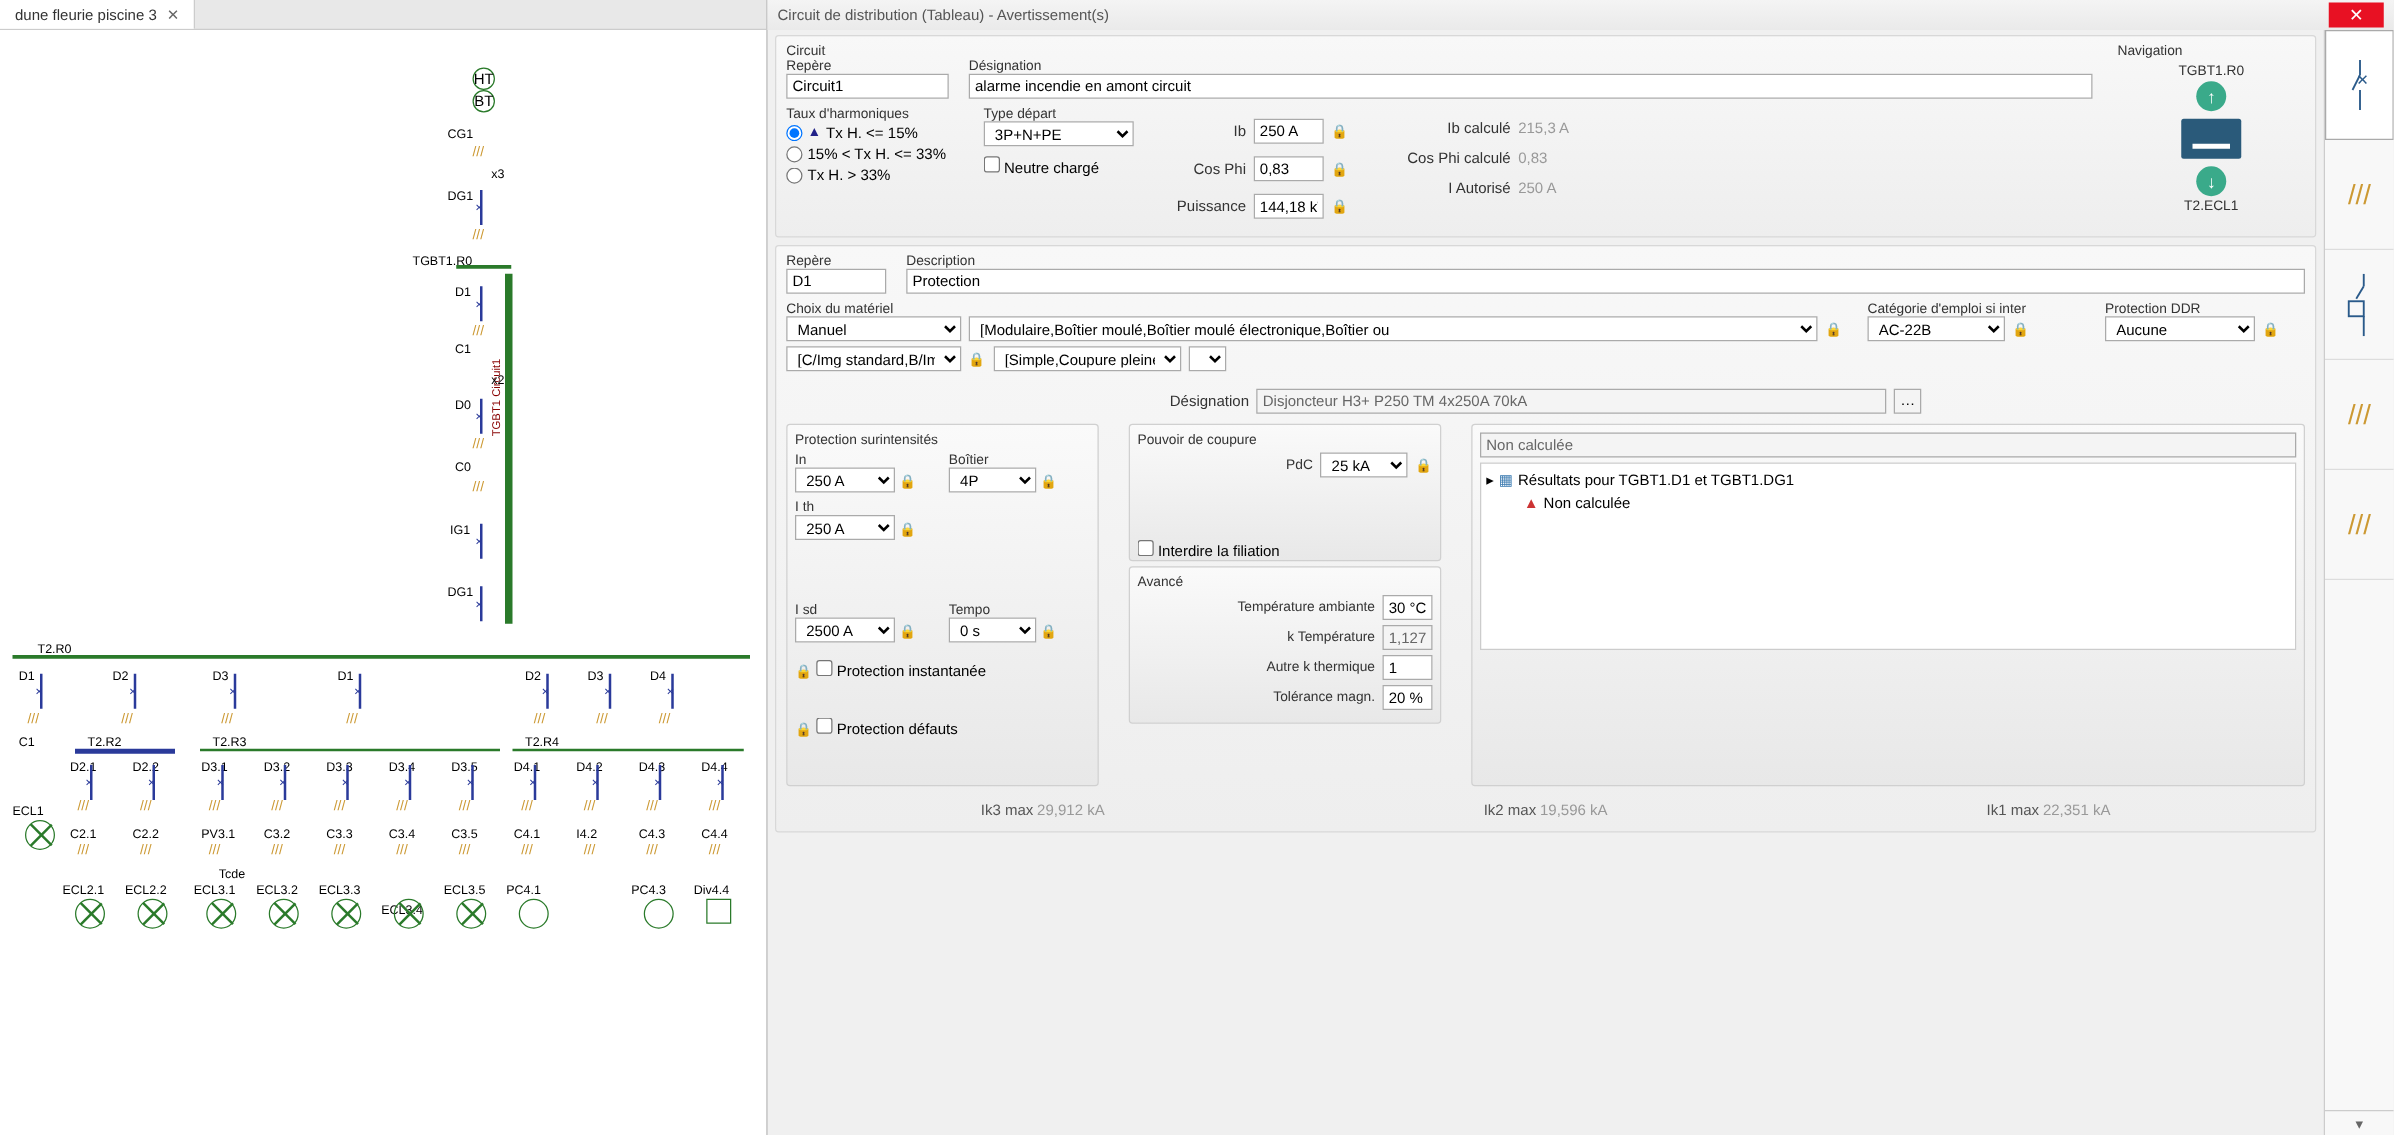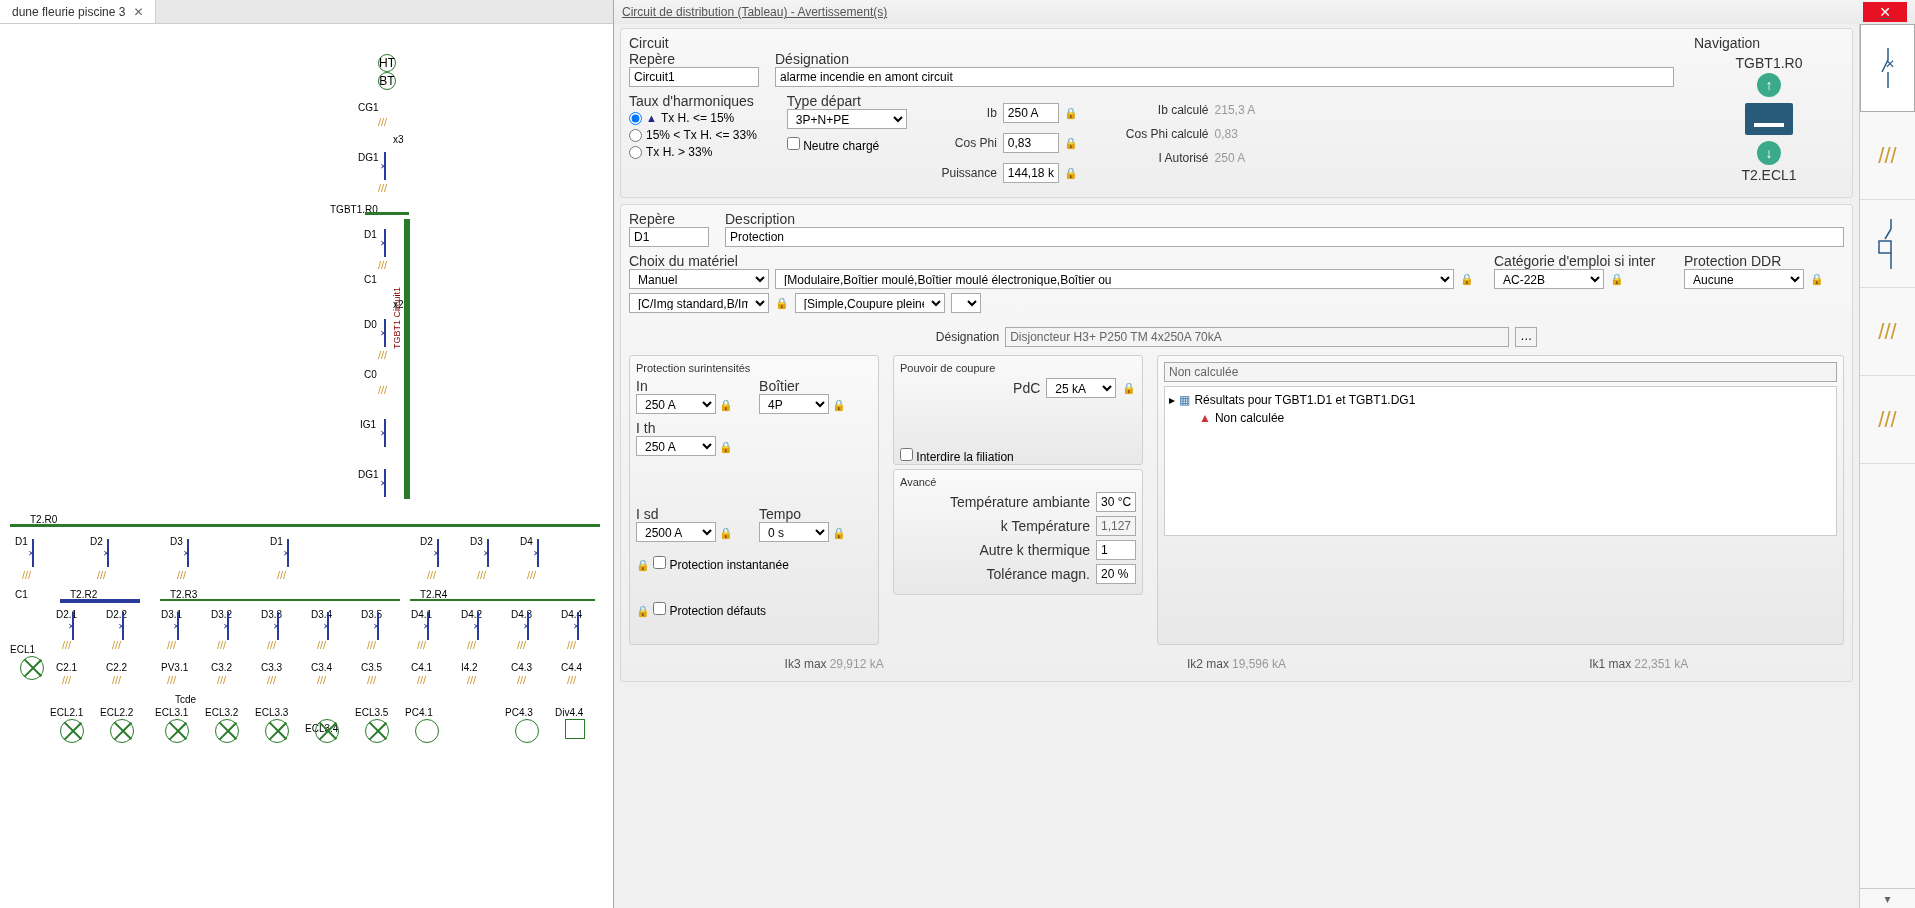--- a/index.html
+++ b/index.html
@@ -24,52 +24,52 @@
 .diag-circle-dots { position: absolute; border: 1.5px solid #2a7a2a; border-radius: 50%; width: 24px; height: 24px; }
 .thick-green { position: absolute; background: #2a7a2a; width: 6px; }
 .thick-blue { position: absolute; background: #2a3a9a; height: 4px; }
 .breaker { position: absolute; width: 14px; height: 28px; }
 .breaker::before { content:''; position:absolute; width:1.5px; height:28px; background:#2a3a9a; left:6px; }
 .breaker::after { content:'✕'; position:absolute; color:#2a3a9a; font-size:8px; left:2px; top:10px; }
 .hash { position: absolute; font-size: 11px; color: #cc9933; }
 
 
 .right-panel { flex: 1; display: flex; flex-direction: column; }
-.title-bar { height: 24px; background: linear-gradient(#f4f4f4, #eaeaea); display: flex; align-items: center; padding: 0 8px; color: #555; text-decoration: underline; }
+.title-bar { height: 24px; background: linear-gradient(#f4f4f4, #eaeaea); display: flex; align-items: center; padding: 0 8px; color: #555; }
 .title-bar .title-text { flex: 1; }
 .close-btn { width: 44px; height: 20px; background: #e81123; color: #fff; display: flex; align-items: center; justify-content: center; font-size: 14px; cursor: pointer; }
 
 .content { flex: 1; display: flex; }
 .main-form { flex: 1; padding: 4px 6px; overflow: auto; }
 .side-tools { width: 56px; background: #f8f8f8; border-left: 1px solid #ccc; display: flex; flex-direction: column; }
 .tool-btn { height: 88px; border-bottom: 1px solid #ddd; display:flex; align-items:center; justify-content:center; color:#cc9933; font-size:22px; cursor:pointer; }
 .tool-btn.active { background:#fff; border:1px solid #aaa; }
 .scroll-btn { height:20px; border-top:1px solid #ccc; display:flex; align-items:center; justify-content:center; color:#666; cursor:pointer; }
 
 
 .section { background: linear-gradient(#f8f8f8, #eeeeee); border: 1px solid #d8d8d8; border-radius: 3px; padding: 6px 8px; margin-bottom: 6px; }
 .row { display: flex; align-items: center; gap: 6px; margin-bottom: 4px; }
 .label { color: #333; white-space: nowrap; }
-.label-sm { font-size: 14px; color: #333; }
+.label-sm { font-size: 11px; color: #333; }
 input[type=text], select { border: 1px solid #aaa; background: #fff; padding: 2px 4px; height: 20px; font-size: 12px; }
 input[type=text].ro { background: #f4f4f4; color: #666; }
 .lock { color: #cc9933; font-size: 11px; }
 .lock-green { color: #2a9a2a; font-size: 11px; }
 .warn { color: #228; font-size: 11px; }
 
 .circuit-top { display:flex; gap:20px; }
 .nav-box { width: 150px; text-align:center; }
 .nav-arrow { width:24px; height:24px; border-radius:50%; background:#3aaa8a; color:#fff; display:inline-flex; align-items:center; justify-content:center; font-size:14px; cursor:pointer; margin:2px; }
 .nav-board { width:48px; height:32px; background:#2a5a7a; margin:4px auto; border-radius:2px; position:relative; }
 .nav-board::after { content:''; position:absolute; width:30px; height:4px; background:#fff; left:9px; top:20px; }
 
 .harmonic-group { display:flex; flex-direction:column; gap:3px; padding:2px 0; }
 .harmonic-group label { display:flex; align-items:center; gap:4px; font-size:11px; }
 
-.mid-row { display:flex; gap:14px; }
+.mid-row { display:flex; gap:24px; }
 
 .panel-box { background: linear-gradient(#fafafa,#e8e8e8); border:1px solid #d0d0d0; border-radius:3px; padding:6px; margin-bottom:4px; }
 .panel-title { font-size:11px; color:#333; margin-bottom:4px; }
 
 .selectivity { background:#fff; border:1px solid #ccc; padding:4px; height:150px; }
 .tree-item { display:flex; align-items:center; gap:4px; padding:2px 0; font-size:11px; }
 .tri-warn { color:#cc3333; }
 
 .ik-row { display:flex; justify-content:space-around; padding:4px; margin-top:4px; }
 .ik-item { font-size:11px; color:#555; }

